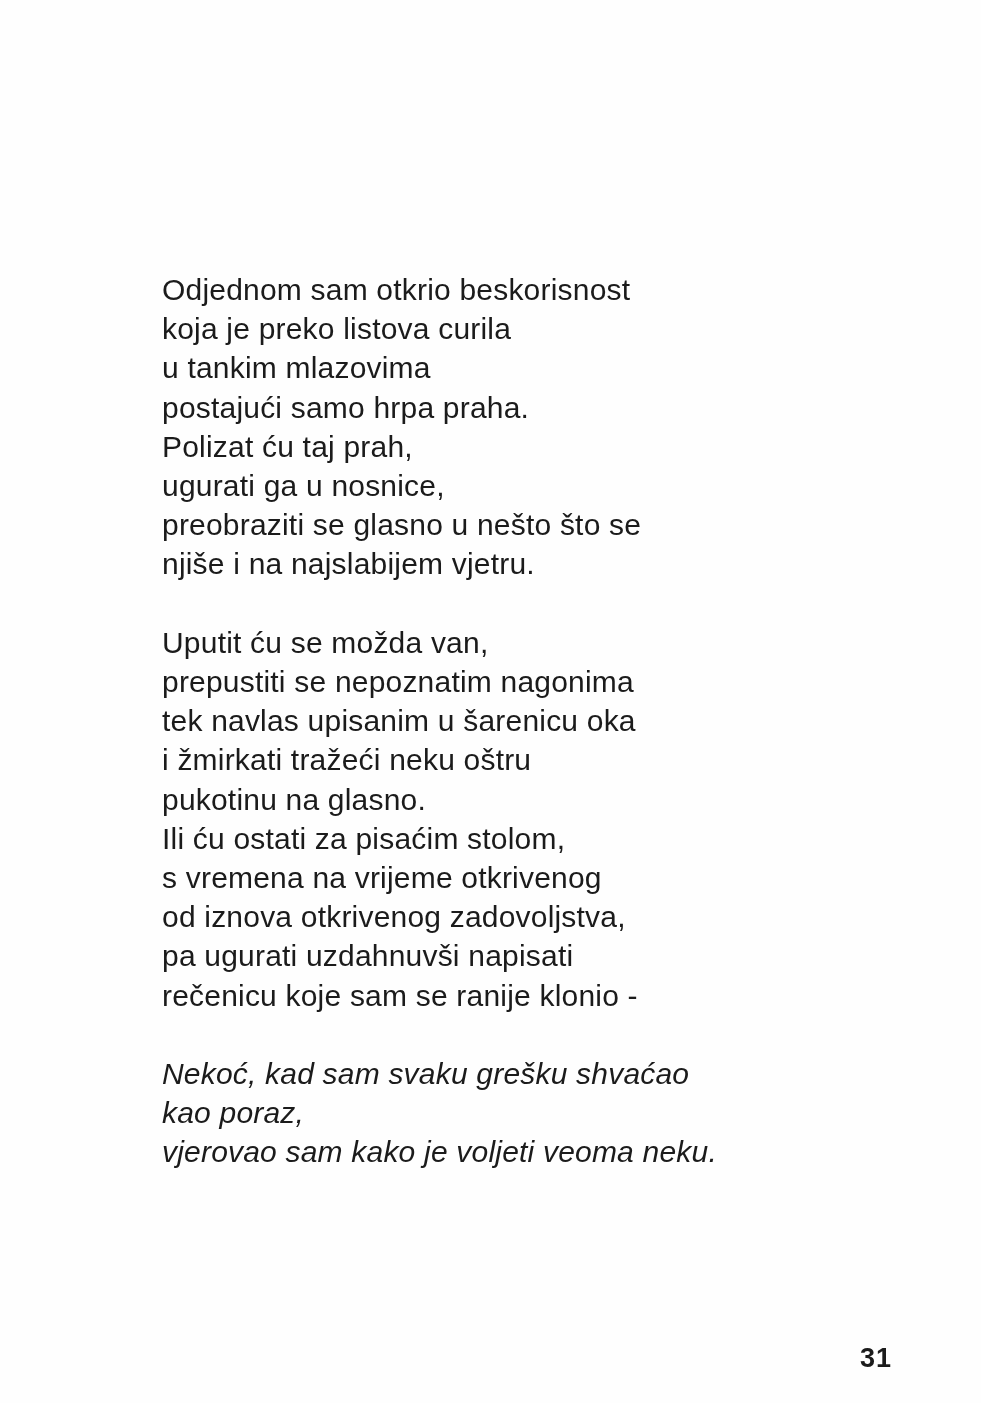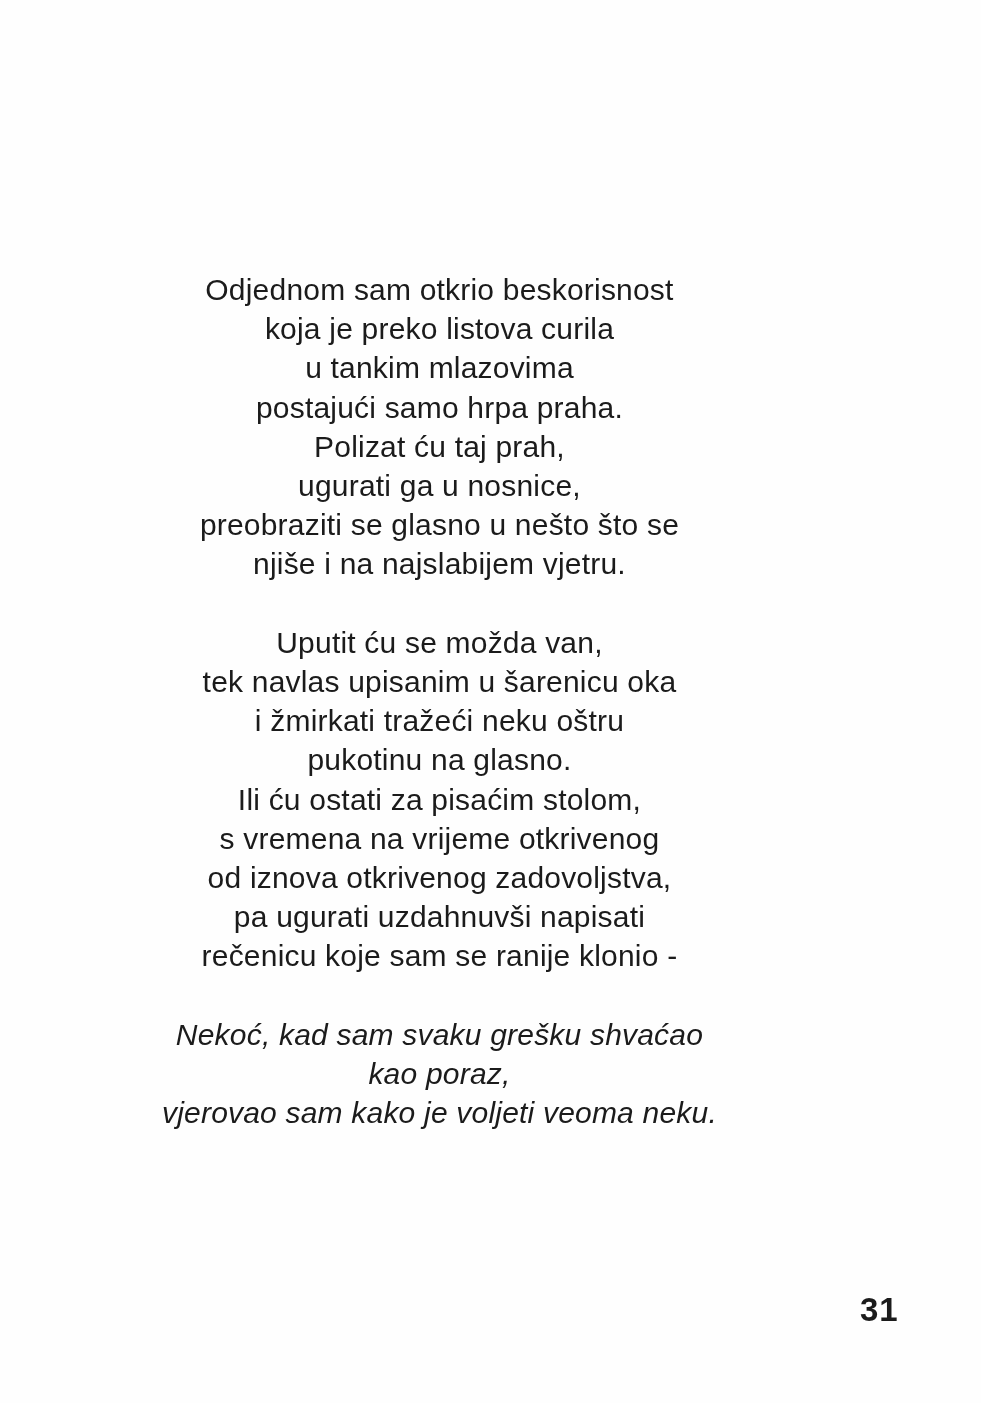--- a/index.html
+++ b/index.html
@@ -18,29 +18,29 @@
   }
   .poem {
     position: absolute;
     left: 162px;
     top: 270px;
     color: #1b1b1b;
     font-size: 30px;
     line-height: 39.2px;
     letter-spacing: 0.2px;
   }
-  .stanza { margin-bottom: 39.2px; text-align: center; }
+  .stanza { margin-bottom: 39.2px; }
   .stanza:last-child { margin-bottom: 1px; }
   .stanza.italic .line { font-style: italic; }
   .line { white-space: nowrap; }
   .page-number {
     position: absolute;
     left: 860px;
-    top: 1291px;
-    font-size: 33px;
+    top: 1343px;
+    font-size: 27px;
     font-weight: bold;
     color: #1b1b1b;
     letter-spacing: 1px;
   }
 </style>
 </head>
 <body>
 
 <div class="page">
 
@@ -52,20 +52,21 @@
       <div class="line">u tankim mlazovima</div>
       <div class="line">postajući samo hrpa praha.</div>
       <div class="line">Polizat ću taj prah,</div>
       <div class="line">ugurati ga u nosnice,</div>
       <div class="line">preobraziti se glasno u nešto što se</div>
       <div class="line">njiše i na najslabijem vjetru.</div>
     </div>
 
     <div class="stanza">
       <div class="line">Uputit ću se možda van,</div>
+      <div class="line">prepustiti se nepoznatim nagonima</div>
       <div class="line">tek navlas upisanim u šarenicu oka</div>
       <div class="line">i žmirkati tražeći neku oštru</div>
       <div class="line">pukotinu na glasno.</div>
       <div class="line">Ili ću ostati za pisaćim stolom,</div>
       <div class="line">s vremena na vrijeme otkrivenog</div>
       <div class="line">od iznova otkrivenog zadovoljstva,</div>
       <div class="line">pa ugurati uzdahnuvši napisati</div>
       <div class="line">rečenicu koje sam se ranije klonio -</div>
     </div>
 

